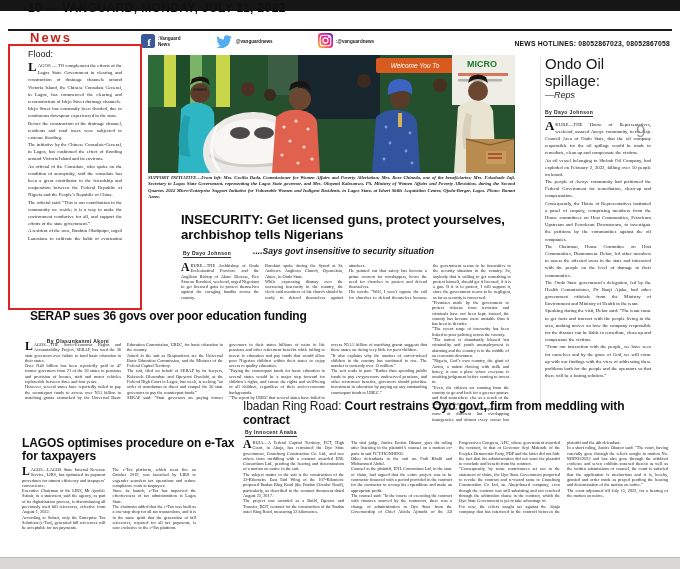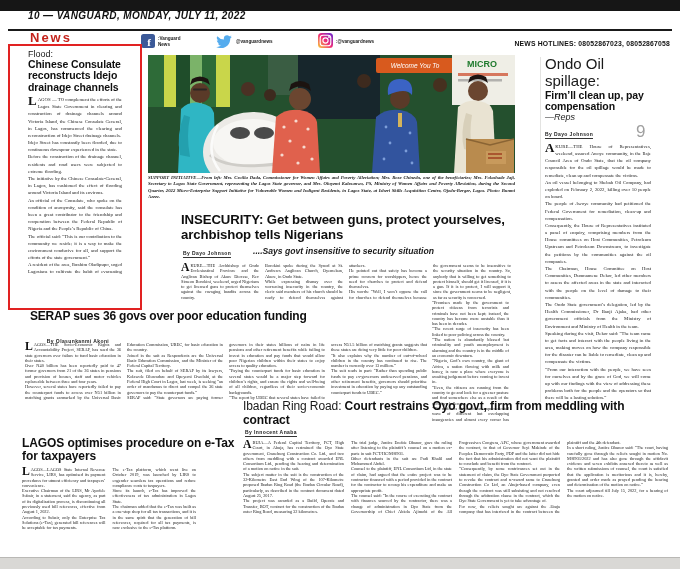--- a/index.html
+++ b/index.html
@@ -1,20 +1,20 @@
 <!DOCTYPE html>
 <html><head>
 <meta charset="utf-8">
 <style>
   html,body{margin:0;padding:0;}
   body{width:680px;height:569px;position:relative;background:#ffffff;font-family:"Liberation Sans",sans-serif;overflow:hidden;}
   .abs{position:absolute;}
   .topbar{left:0;top:0;width:680px;height:11px;background:#161616;}
   .bottombar{left:0;top:557px;width:680px;height:12px;background:#d9d8d5;border-top:1px solid #b9b8b5;}
-  .edition{left:28px;top:10px;font-size:10px;font-weight:bold;letter-spacing:.4px;color:#111;font-style:italic;}
+  .edition{left:28px;top:1px;font-size:12px;font-weight:bold;letter-spacing:.4px;color:#111;}
   .header-rule{left:8px;top:29px;width:664px;height:2px;background:#1a1a1a;}
   .masthead-news{left:30px;top:30px;font-size:13px;font-weight:bold;letter-spacing:2px;color:#c4231c;}
   .soc-label{font-size:4.6px;font-weight:bold;color:#222;line-height:1.2;}
   .hotlines{right:10px;top:40px;font-size:6.8px;font-weight:bold;color:#111;letter-spacing:.2px;}
   
   .kicker{font-weight:500;color:#1a1a1a;}
   .headline{font-weight:bold;color:#0f0f0f;letter-spacing:-.1px;}
   .byline{font-size:5px;font-weight:bold;color:#222;letter-spacing:.4px;border-bottom:1px solid #333;display:inline-block;padding-bottom:1px;}
   .standfirst{font-style:italic;font-weight:600;color:#1a1a1a;}
   
@@ -57,21 +57,20 @@
   <rect width="15" height="15" rx="3.5" fill="url(#ig)"></rect>
   <rect x="2.2" y="2.2" width="10.6" height="10.6" rx="2.8" fill="none" stroke="#fff" stroke-width="1.1"></rect>
   <circle cx="7.5" cy="7.5" r="2.6" fill="none" stroke="#fff" stroke-width="1.1"></circle>
   <circle cx="11" cy="4" r=".9" fill="#fff"></circle>
 </svg>
 <div class="abs soc-label" style="left:336px;top:39px">:@vanguardnews</div>
 <div class="abs hotlines">NEWS HOTLINES: 08052867023, 08052867058</div>
 
 <div class="abs flood-box">
   <div class="kicker" style="font-size:9px">Flood:</div>
-  <div class="headline" style="font-size:10.5px;line-height:1.08">Chinese Consulate reconstructs Idejo drainage channels</div>
   <div class="bodytxt dropcap" style="margin-top:3px;font-size:4.8px;line-height:1.5;height:178px">LAGOS — TO complement the efforts of the Lagos State Government in clearing and construction of drainage channels around Victoria Island, the Chinese Consulate General, in Lagos, has commenced the clearing and reconstruction of Idejo Street drainage channels.
 Idejo Street has constantly been flooded, due to continuous downpour experienced in the state.
 Before the construction of the drainage channel, residents and road users were subjected to extreme flooding.
 The initiative by the Chinese Consulate-General, in Lagos, has cushioned the effect of flooding around Victoria Island and its environs.
 An official of the Consulate, who spoke on the condition of anonymity, said the consulate has been a great contributor to the friendship and cooperation between the Federal Republic of Nigeria and the People’s Republic of China.
 The official said: “This is our contribution to the community we reside; it is a way to make the environment conducive for all, and support the efforts of the state government.”
 A resident of the area, Ibrahim Oladipupo, urged Lagosians to cultivate the habit of evacuating waste regularly to prevent the unnecessary accumulation of the materials that lead to flooding.</div>
 </div>
 
 <div class="abs" style="left:148px;top:55px;width:425px;height:118px">
@@ -150,39 +149,38 @@
     <rect x="318" y="84" width="48" height="34" fill="#b98b4e"></rect>
     <path d="M318 84 L342 90 L366 84" stroke="#8a6434" stroke-width="1.5" fill="none"></path>
     <rect x="336" y="96" width="22" height="14" fill="#a3placeholder" opacity="0"></rect>
     <rect x="338" y="96" width="20" height="13" fill="#c89a5c"></rect>
       <path d="M340 99 h14 M340 103 h14" stroke="#a04020" stroke-width="1.5"></path>
   </svg>
 </div>
 
 <div class="abs caption" style="left:148px;top:175px;width:367px;height:38px">SUPPORT INITIATIVE—From left: Mrs. Cecilia Dada, Commissioner for Women Affairs and Poverty Alleviation; Mrs. Rose Chinedu, one of the beneficiaries; Mrs. Folashade Jaji, Secretary to Lagos State Government, representing the Lagos State governor, and Mrs. Oluyemi Kalesanwo, PS, Ministry of Women Affairs and Poverty Alleviation, during the Second Quarter, 2022 Micro-Enterprise Support Initiative for Vulnerable Women and Indigent Residents, in Lagos State, at Isheri Skills Acquisition Centre, Ojodu-Berger, Lagos. Photo: Bunmi Azeez.</div>
 
-<div class="abs headline" style="left:181px;top:213px;width:332px;font-size:13.2px;line-height:1.1">INSECURITY: Get between guns, protect yourselves, archbishop tells Nigerians</div>
+<div class="abs headline" style="left:181px;top:213px;width:332px;font-size:13.2px;line-height:1.1">INSECURITY: Get licensed guns, protect yourselves, archbishop tells Nigerians</div>
 <div class="abs byline" style="left:183px;top:250px">By Dayo Johnson</div>
 <div class="abs standfirst" style="left:253px;top:246px;width:258px;font-size:8.6px">....Says govt insensitive to security situation</div>
 <div class="abs bodytxt dropcap cols4" style="left:181px;top:263px;width:330px;height:56px;font-size:4.35px;line-height:1.22">AKURE—THE Archbishop of Ondo Ecclesiastical Province and the Anglican Bishop of Akure Diocese, Rev Simeon Borokini, weekend, urged Nigerians to get licensed guns to protect themselves against the ravaging bandits across the country.
 Borokini spoke during the Synod at St. Andrews Anglican Church, Oyemekun, Akure, in Ondo State.
 While expressing dismay over the worsening insecurity in the country, the cleric said members of his church should be ready to defend themselves against attackers.
 He pointed out that safety has become a prime concern for worshippers, hence the need for churches to protect and defend themselves.
 His words: “Well, I won’t oppose the call for churches to defend themselves because the government seems to be insensitive to the security situation in the country. So, anybody that is willing to get something to protect himself, should get it licensed, if it is a gun. If it is to protect, I will support it, since the government seems to be negligent, as far as security is concerned.</div>
 <div class="abs bodytxt" style="left:432px;top:300px;width:77px;height:122px;font-size:4.35px;line-height:1.22">“Promises made by the government to protect citizens from terrorists and criminals have not been kept; instead, the country has become more unstable than it has been in decades.
 “The recent surge of insecurity has been linked to poor policing across the country.
 “The nation is abundantly blessed but criminality and youth unemployment is alarming and the country is in the middle of an economic downturn.
 “Nigeria, God’s own country, the giant of Africa, a nation flowing with milk and honey, is now a place where everyone is awaiting judgement before coming to invest in.
 “Even, the citizens are running from the country to go and look for a greener pasture and find somewhere else as a result of the security challenges.
 “The nation is faced with an unprecedented wave of different but overlapping insurgencies and almost every corner has been hit by violence and crime.”</div>
 
 <div class="abs vrule"></div>
 <div class="abs" style="left:545px;top:56px;width:112px">
   <div class="kicker" style="font-size:15px;line-height:1.12">Ondo Oil spillage:</div>
-  <div class="headline" style="font-size:10.5px;line-height:1.06">Firm’ll clean up, pay compensation</div>
   <div style="font-size:9px;font-style:italic;color:#1a1a1a">—Reps</div>
   <div class="byline" style="margin-top:2px">By Dayo Johnson</div>
   <div class="bodytxt dropcap" style="margin-top:3px;font-size:4.8px;line-height:1.5;height:278px;width:106px">AKURE—THE House of Representatives, weekend, assured Awoye community, in the Ilaje Council Area of Ondo State, that the oil company responsible for the oil spillage would be made to remediate, clean up and compensate the victims.
 An oil vessel belonging to Shebah Oil Company, had exploded on February 2, 2022, killing over 10 people on board.
 The people of Awoye community had petitioned the Federal Government for remediation, clean-up and compensation.
 Consequently, the House of Representatives instituted a panel of enquiry, comprising members from the House committees on Host Communities, Petroleum Upstream and Petroleum Downstream, to investigate the petitions by the communities against the oil companies.
 The Chairman, House Committee on Host Communities, Dumnamene Dekor, led other members to assess the affected areas in the state and interacted with the people on the level of damage to their communities.
 The Ondo State government’s delegation, led by the Health Commissioner, Dr Banji Ajaka, had other government officials from the Ministry of Environment and Ministry of Health in the team.
 Speaking during the visit, Dekor said: “The team came to get facts and interact with the people living in the area, making moves on how the company responsible for the disaster can be liable to remediate, clean up and compensate the victims.
 “From our interaction with the people, we have seen for ourselves and by the grace of God, we will come up with our findings with the view of addressing these problems both for the people and the operators so that there will be a lasting solution.”</div>

